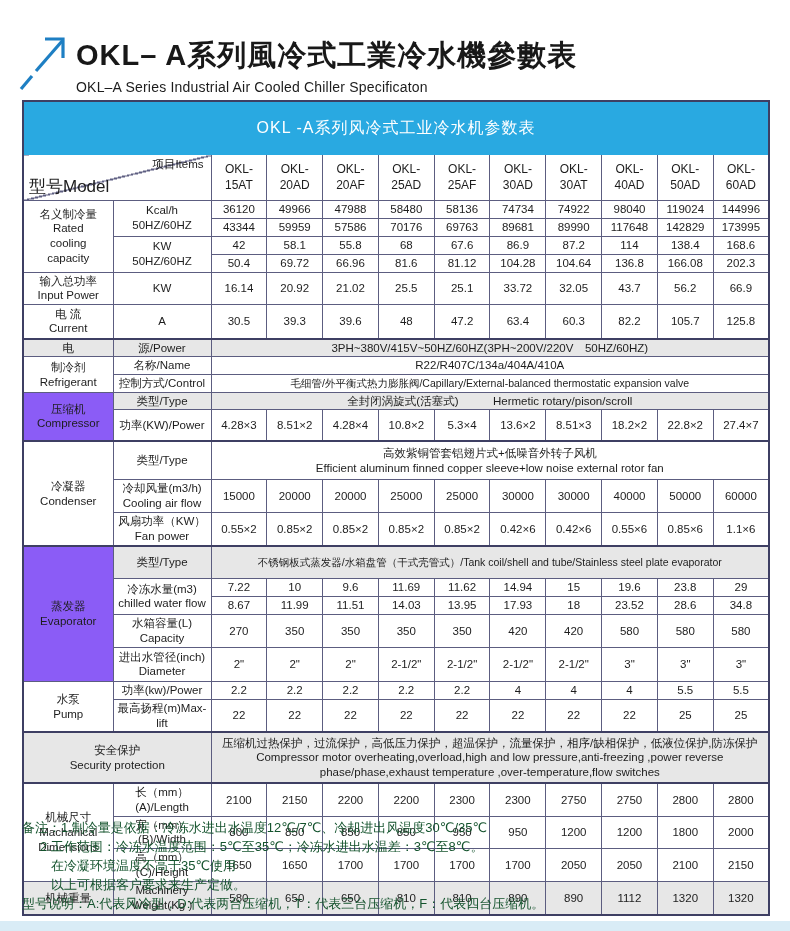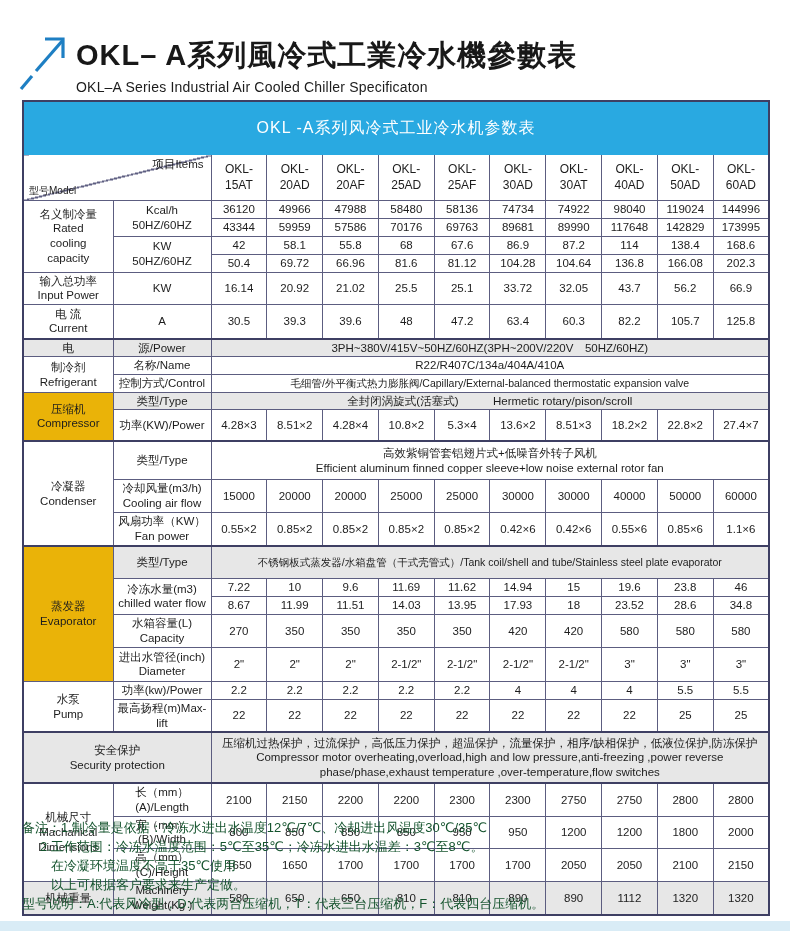--- a/index.html
+++ b/index.html
@@ -17,31 +17,31 @@
   
   table.spec { position:absolute; top:100px; left:22px; width:746px;
                border-collapse:collapse; table-layout:fixed;
                border:2px solid #3e3f63; }
   td { border:1px solid #5c5d80; text-align:center; vertical-align:middle;
        font-size:11.5px; color:#1d1d1d; line-height:1.28; padding:1px 2px;
        white-space:pre-line; overflow:hidden; background:#ffffff; }
   tr.titlebar td { background:#29a9e1; color:#ffffff; font-size:16px;
                    border:1px solid #29a9e1; padding:16px; letter-spacing:1px; }
   tr.shade td { background:#e7e7e7; }
-  tr.shade td.keepwhite { background:#eab308; }
+  tr.shade td.keepwhite { background:#8b5cf6; }
   tr.thick td { border-top:2px solid #3e3f63; }
   td.small { font-size:10.5px; }
   td.models { font-size:12px; }
 
   
   td.corner { position:relative; padding:0;
     background-image:linear-gradient(to bottom right,
       transparent calc(50% - 0.8px), #5c5d80 calc(50% - 0.8px),
       #5c5d80 calc(50% + 0.8px), transparent calc(50% + 0.8px)); }
-  td.corner .model { position:absolute; left:5px; bottom:2px; font-size:10px; }
+  td.corner .model { position:absolute; left:5px; bottom:2px; font-size:17px; }
   td.corner .items { position:absolute; right:7px; top:2px;  font-size:11.5px; }
 
   
   .notes { position:absolute; top:818px; left:22px; font-size:13px; color:#14532d;
            line-height:19px; }
   .notes .in1 { padding-left:18px; }
   .notes .in2 { padding-left:29px; }
   .notes .in3 { padding-left:27px; }
 
   .bottom-strip { position:absolute; left:0; bottom:0; width:790px; height:10px;
@@ -274,21 +274,21 @@
 chilled water flow</td>
         <td>7.22</td>
           <td>10</td>
           <td>9.6</td>
           <td>11.69</td>
           <td>11.62</td>
           <td>14.94</td>
           <td>15</td>
           <td>19.6</td>
           <td>23.8</td>
-          <td>46</td>
+          <td>29</td>
       </tr>
       <tr style="height:18px">
           <td>8.67</td>
           <td>11.99</td>
           <td>11.51</td>
           <td>14.03</td>
           <td>13.95</td>
           <td>17.93</td>
           <td>18</td>
           <td>23.52</td>

